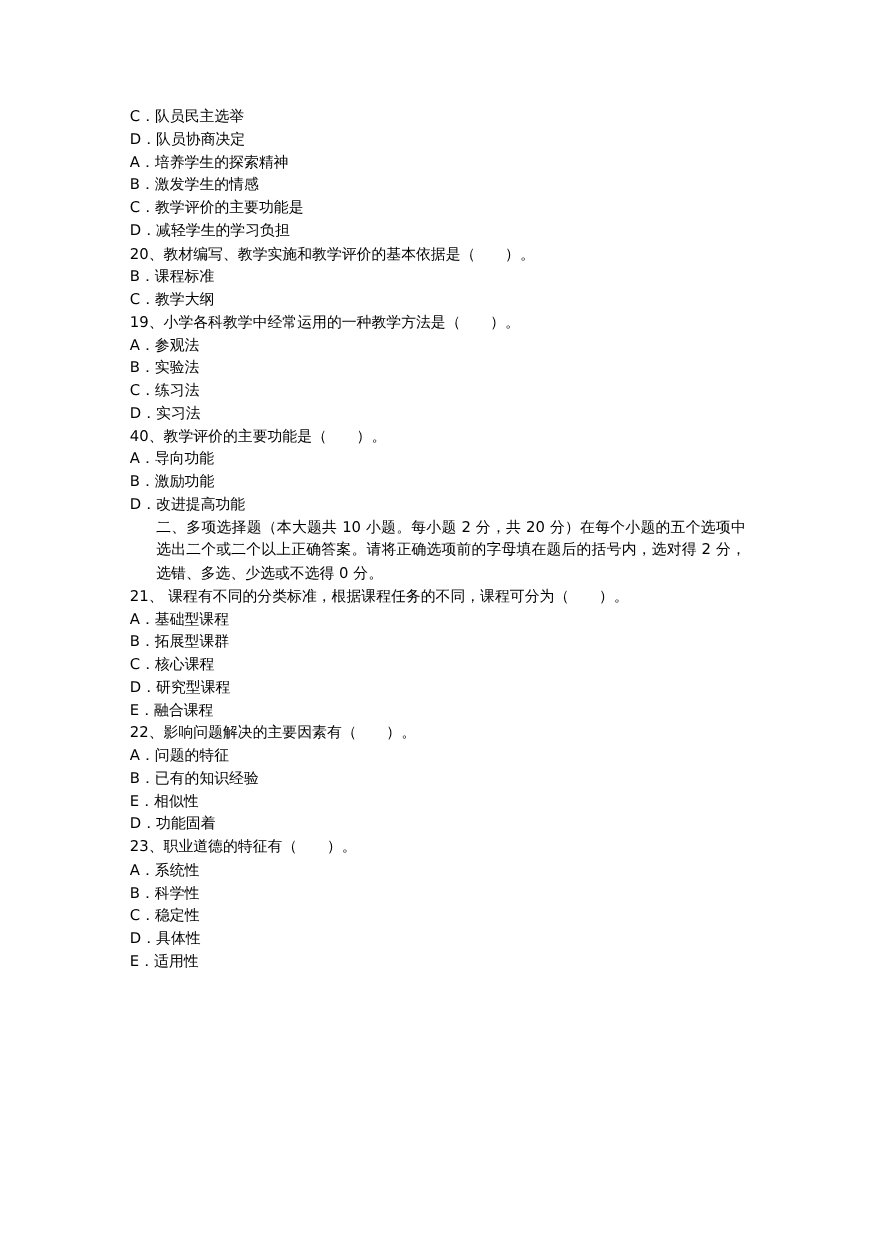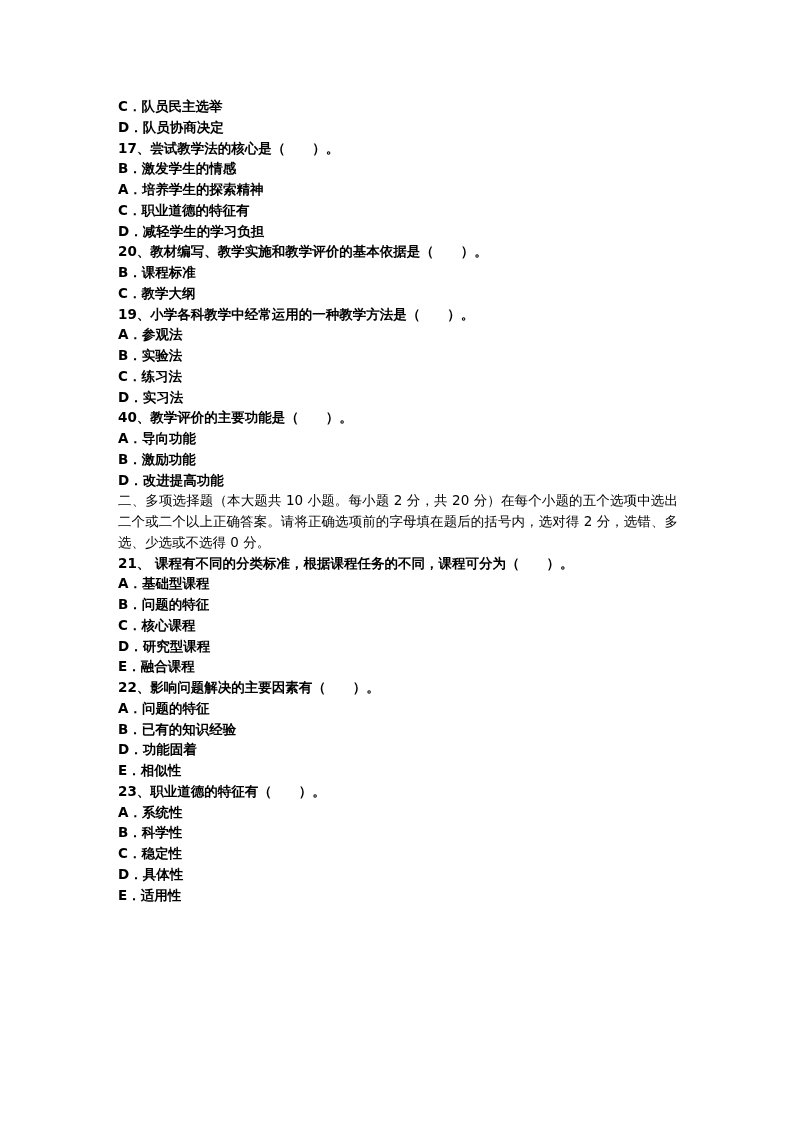--- a/index.html
+++ b/index.html
@@ -20,42 +20,41 @@
       left: 118px;
       top: 96px;
       width: 560px;
     }
     .line {
       font-size: 13.5px;
       line-height: 20.75px;
       height: 20.75px;
       white-space: nowrap;
       letter-spacing: 0px;
-      font-weight: bold;
     }
     .para {
       font-size: 13.5px;
       line-height: 20.75px;
       white-space: normal;
       text-align: justify;
       text-align-last: left;
       word-break: break-all;
+      margin-left: 24px;
     }
   </style>
 </head>
 <body>
 
 <div class="page">
   <div class="line">C．队员民主选举</div>
   <div class="line">D．队员协商决定</div>
 
-  <div class="line">17、尝试教学法的核心是（　　）。</div>
+  <div class="line">A．培养学生的探索精神</div>
   <div class="line">B．激发学生的情感</div>
-  <div class="line">A．培养学生的探索精神</div>
-  <div class="line">C．职业道德的特征有</div>
+  <div class="line">C．教学评价的主要功能是</div>
   <div class="line">D．减轻学生的学习负担</div>
 
   <div class="line">20、教材编写、教学实施和教学评价的基本依据是（　　）。</div>
   <div class="line">B．课程标准</div>
   <div class="line">C．教学大纲</div>
 
   <div class="line">19、小学各科教学中经常运用的一种教学方法是（　　）。</div>
   <div class="line">A．参观法</div>
   <div class="line">B．实验法</div>
   <div class="line">C．练习法</div>
@@ -63,30 +62,30 @@
 
   <div class="line">40、教学评价的主要功能是（　　）。</div>
   <div class="line">A．导向功能</div>
   <div class="line">B．激励功能</div>
   <div class="line">D．改进提高功能</div>
 
   <div class="para">二、多项选择题（本大题共 10 小题。每小题 2 分，共 20 分）在每个小题的五个选项中选出二个或二个以上正确答案。请将正确选项前的字母填在题后的括号内，选对得 2 分，选错、多选、少选或不选得 0 分。</div>
 
   <div class="line">21、 课程有不同的分类标准，根据课程任务的不同，课程可分为（　　）。</div>
   <div class="line">A．基础型课程</div>
-  <div class="line">B．问题的特征</div>
+  <div class="line">B．拓展型课群</div>
   <div class="line">C．核心课程</div>
   <div class="line">D．研究型课程</div>
   <div class="line">E．融合课程</div>
 
   <div class="line">22、影响问题解决的主要因素有（　　）。</div>
   <div class="line">A．问题的特征</div>
   <div class="line">B．已有的知识经验</div>
+  <div class="line">E．相似性</div>
   <div class="line">D．功能固着</div>
-  <div class="line">E．相似性</div>
 
   <div class="line">23、职业道德的特征有（　　）。</div>
   <div class="line">A．系统性</div>
   <div class="line">B．科学性</div>
   <div class="line">C．稳定性</div>
   <div class="line">D．具体性</div>
   <div class="line">E．适用性</div>
 
 </div>
 

